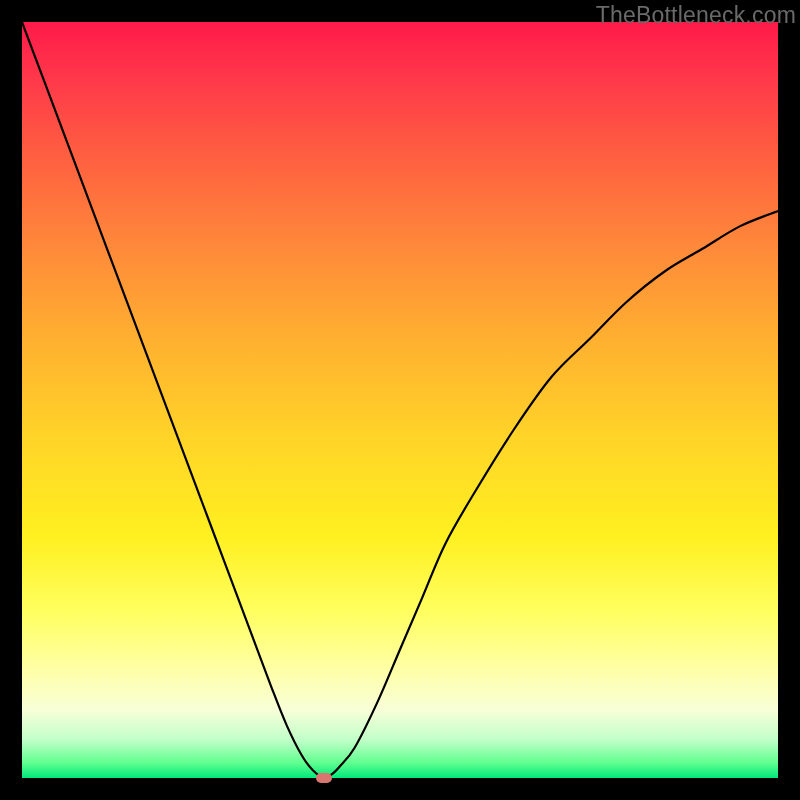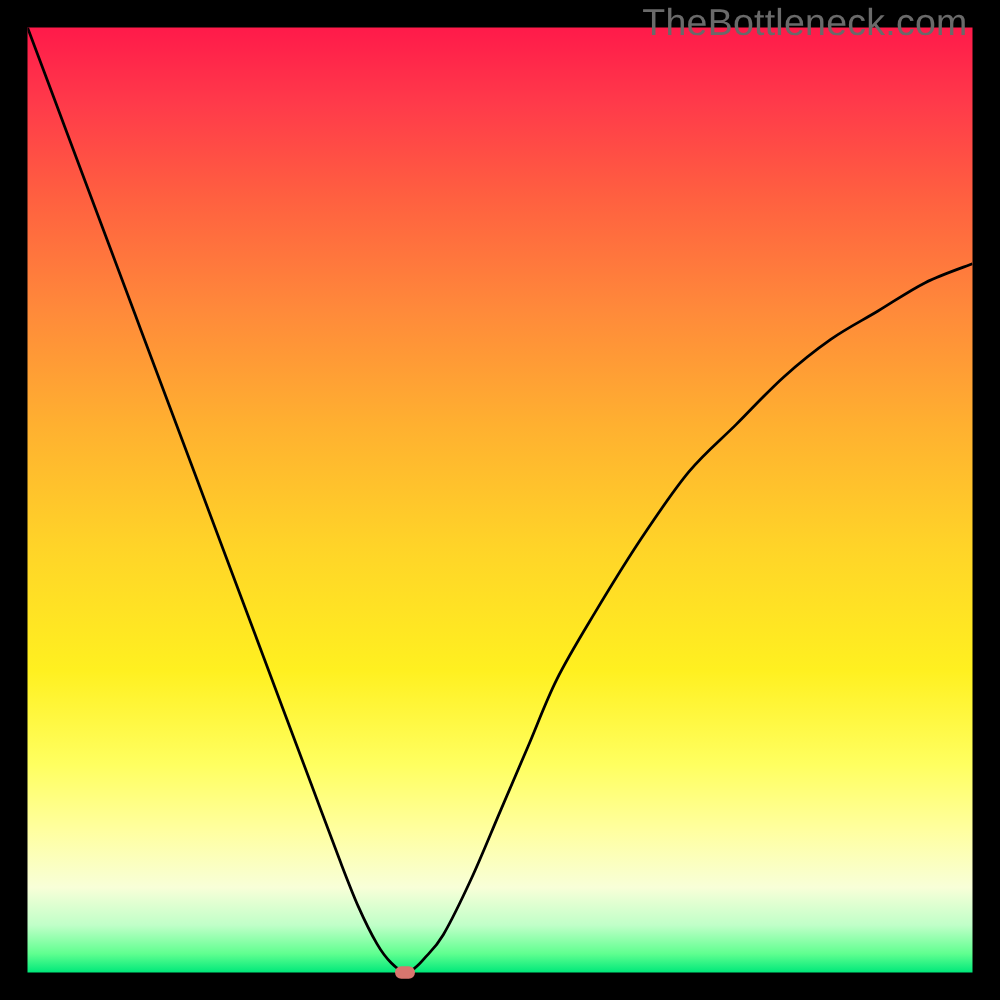--- a/index.html
+++ b/index.html
@@ -28,23 +28,23 @@
       #ffffa0 85%,
       #f8ffd8 91%,
       #c0ffc8 95%,
       #60ff90 98%,
       #00e87a 100%
     );
   }
   .watermark {
     position: absolute;
     top: 2px;
-    right: 26px;
+    right: 4px;
     color: #6a6a6a;
-    font-size: 30px;
+    font-size: 23px;
     font-weight: 500;
     letter-spacing: 0.2px;
     z-index: 10;
   }
   .curve {
     position: absolute;
     left: 0;
     top: 0;
     width: 756px;
     height: 756px;

